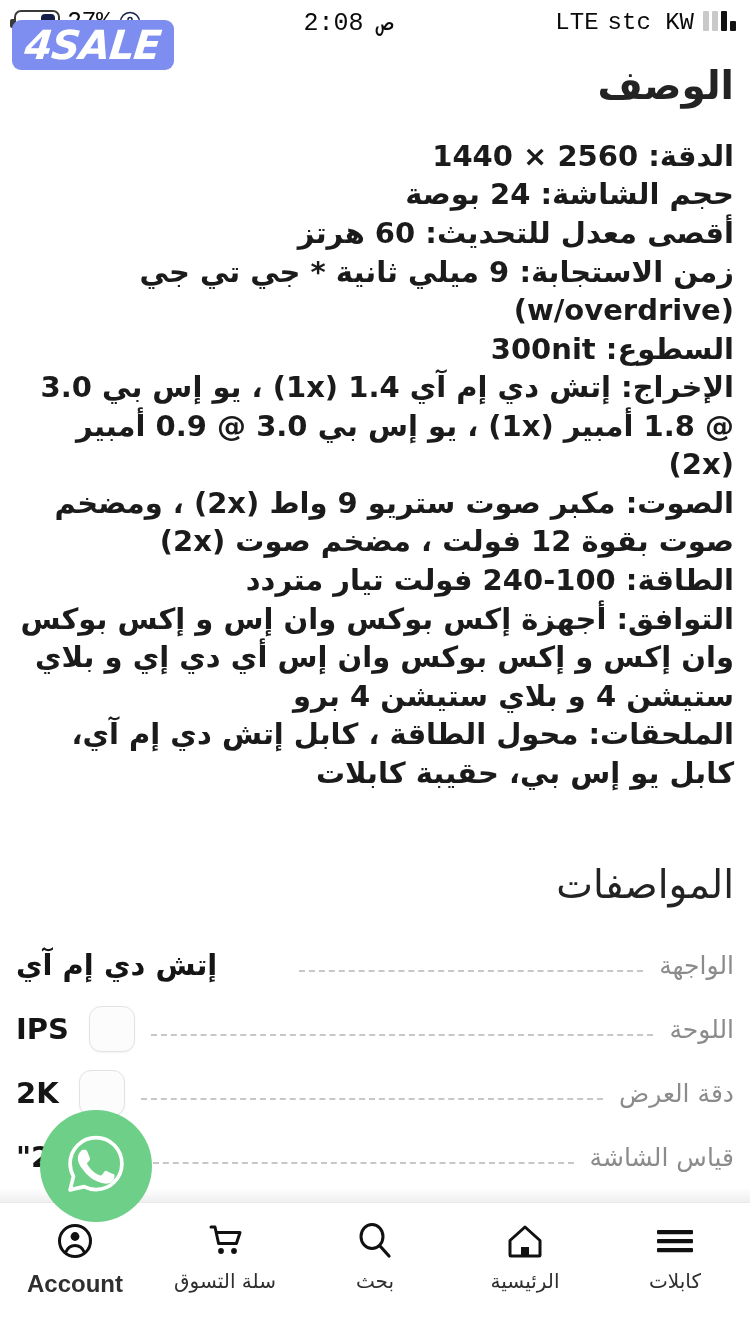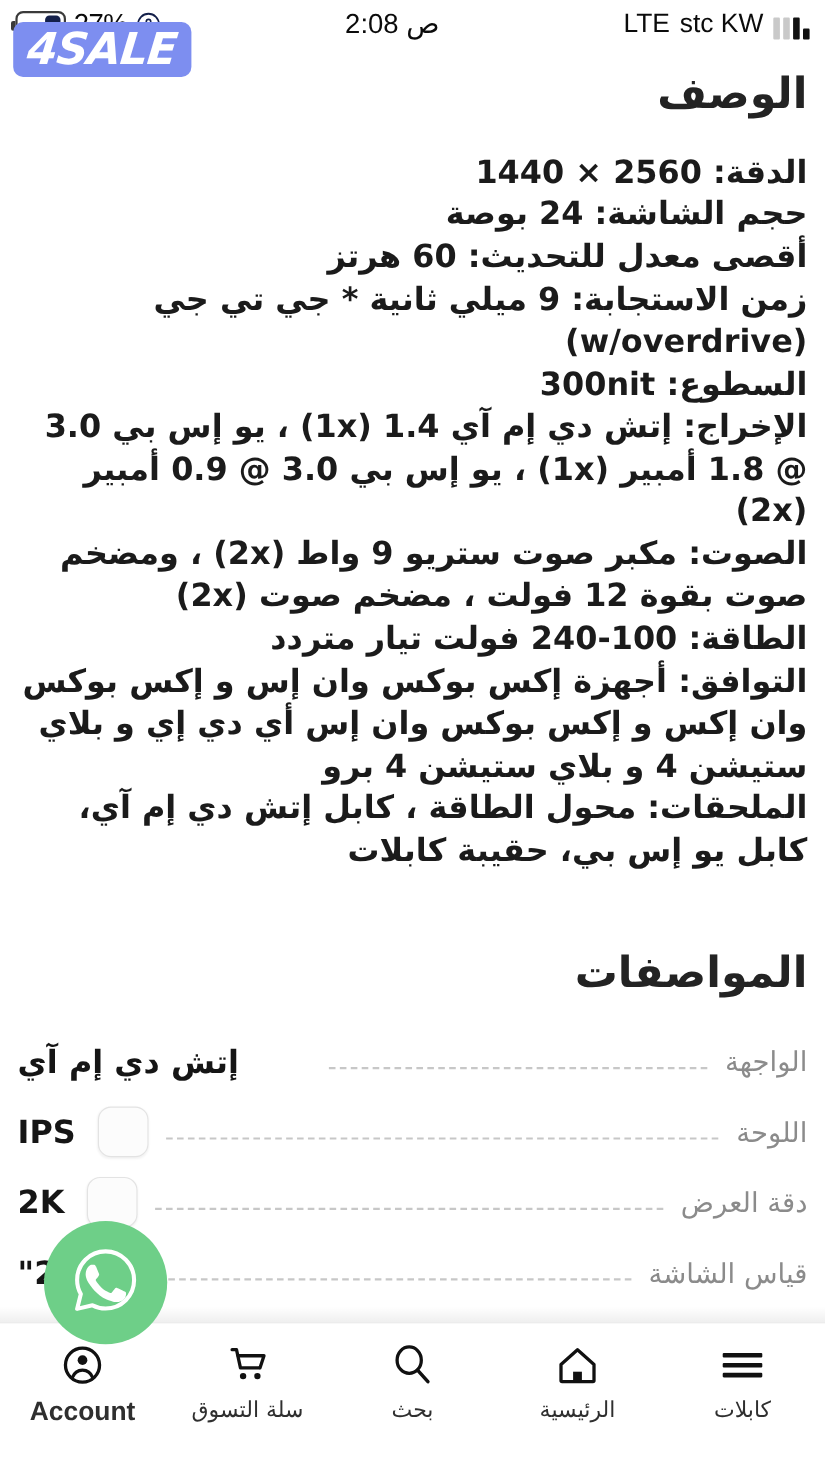--- a/index.html
+++ b/index.html
@@ -18,25 +18,25 @@
 
   
   .statusbar {
     position: absolute; top: 0; left: 0; right: 0;
     height: 44px;
     display: flex; align-items: center;
     direction: ltr;
     padding: 0 14px;
     font-size: 23px;
     color: #0b0b0b;
-    font-family: Liberation Sans, sans-serif;
+    font-family: Liberation Mono, monospace;
   }
   .sb-left { display: flex; align-items: center; gap: 7px; flex: 0 0 auto; }
   .sb-center { flex: 1 1 auto; text-align: center; font-size: 25px; font-weight: 400; letter-spacing: .2px;}
-  .sb-right { display: flex; align-items: flex-end; gap: 9px; flex: 0 0 auto; font-size: 24px; }
+  .sb-right { display: flex; align-items: flex-start; gap: 9px; flex: 0 0 auto; font-size: 24px; }
 
   .battery {
     position: relative;
     width: 46px; height: 24px;
     border: 2px solid #3a3a3a;
     border-radius: 7px;
     display: flex; align-items: center;
   }
   .battery::after {
     content: ""; position: absolute;
@@ -106,21 +106,21 @@
     font-weight: bold;
     line-height: 1.33;
     color: #1b1b1b;
     font-family: "DejaVu Sans", sans-serif;
   }
   .desc-line { display: block; }
 
   .spec-title {
     text-align: right;
     font-size: 39px;
-    font-weight: bold;
+    font-weight: normal;
     color: #232323;
     margin-top: 70px;
     margin-bottom: 26px;
     font-family: "DejaVu Sans", sans-serif;
   }
 
   
   .spec-list { display: flex; flex-direction: column; }
   .spec-row {
     display: flex;

